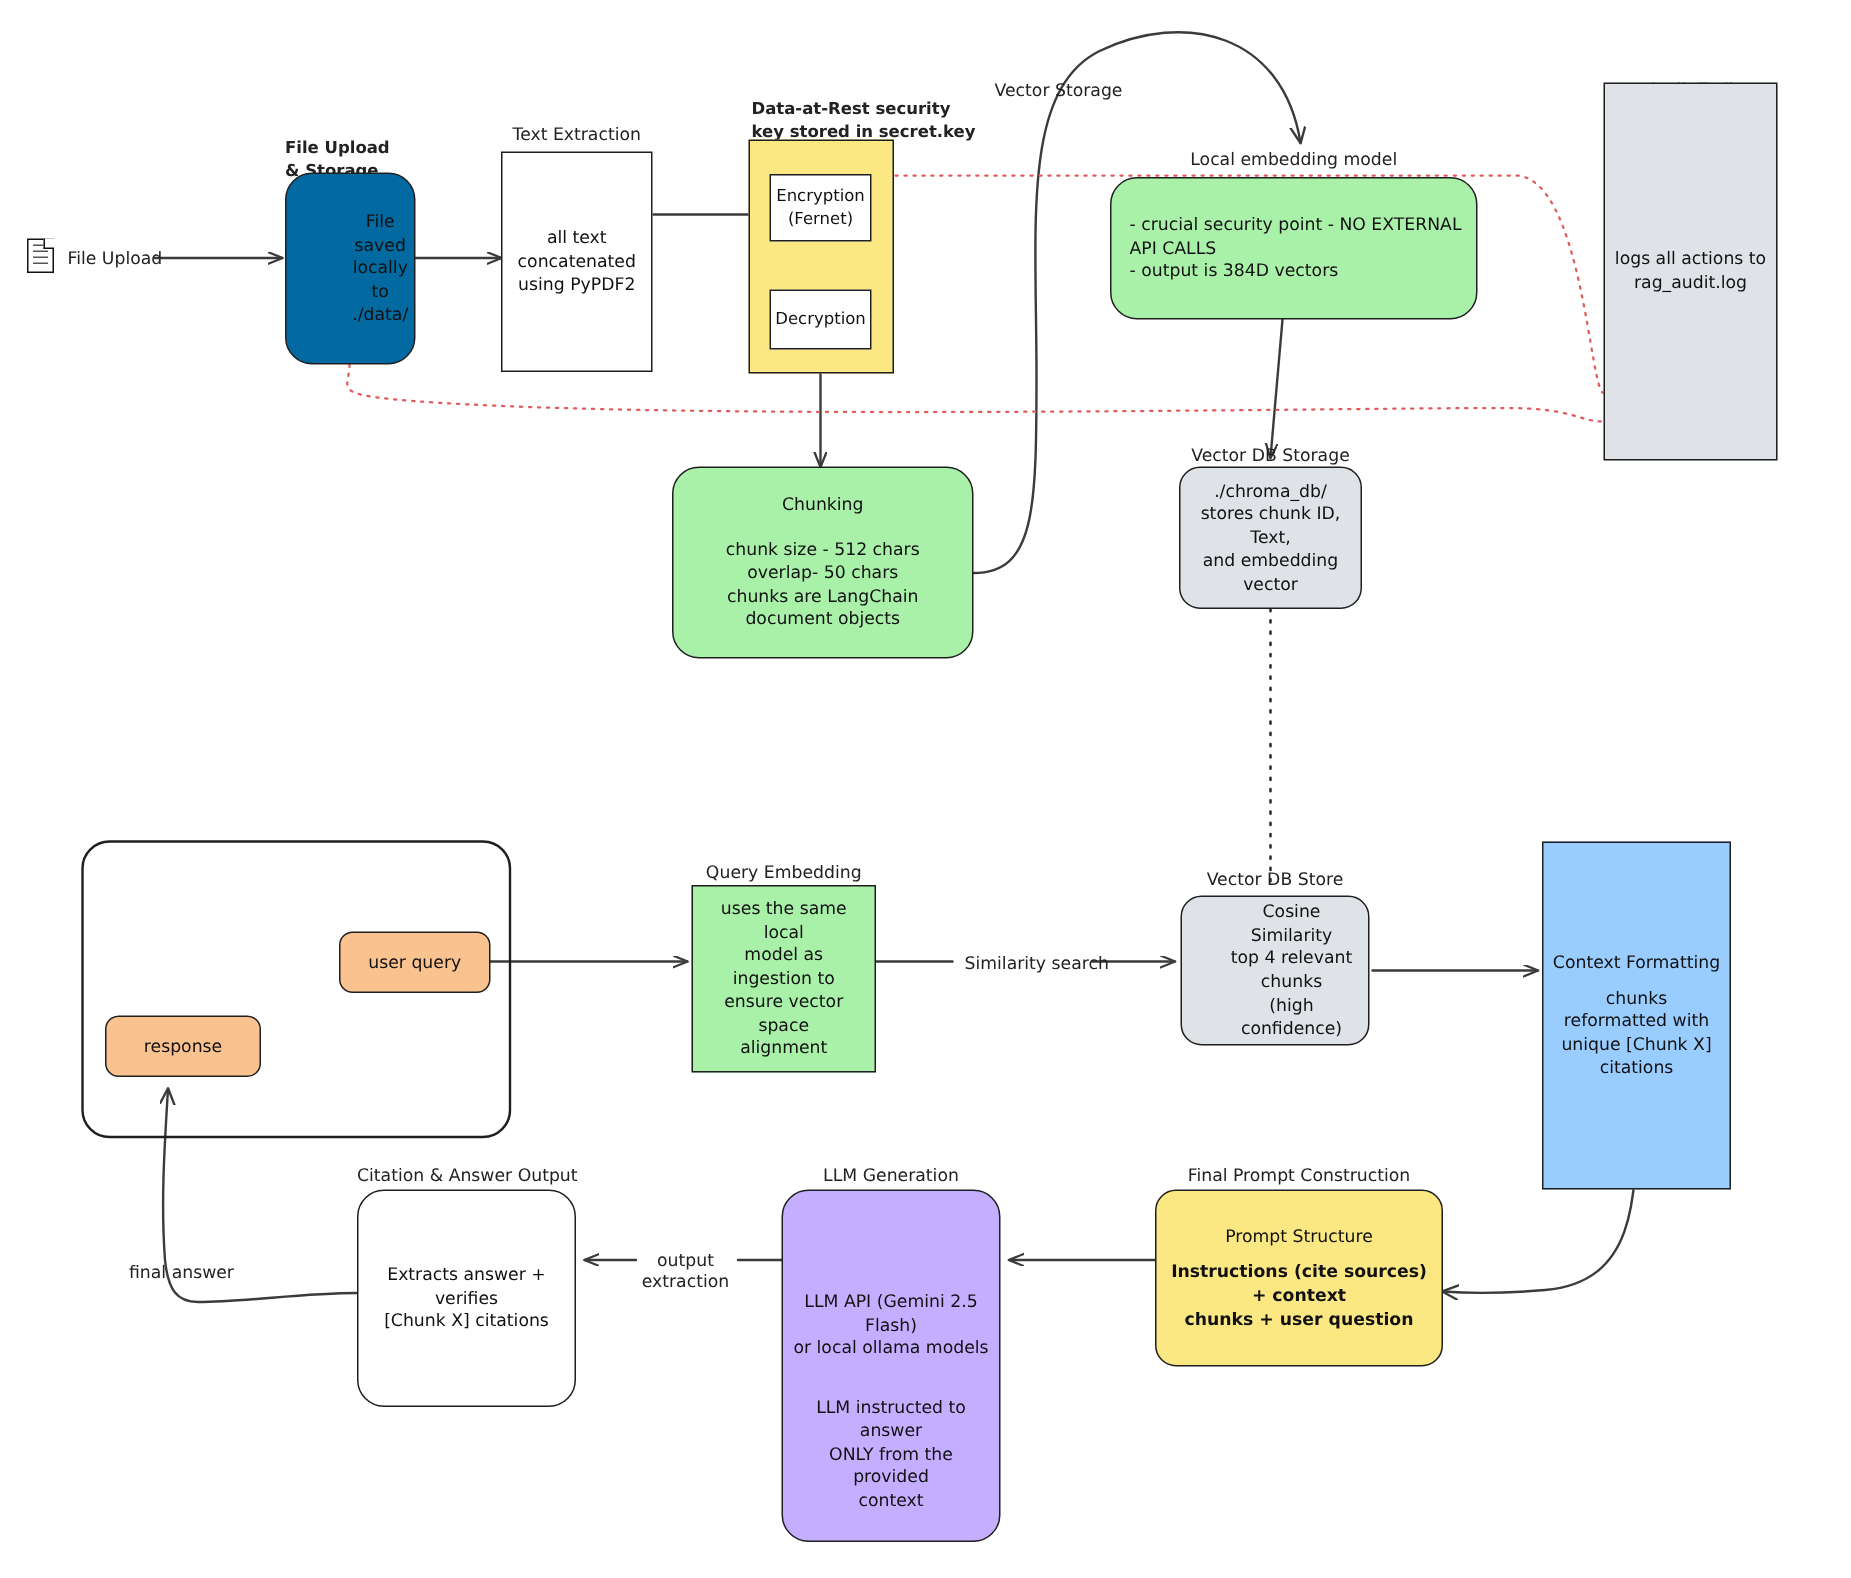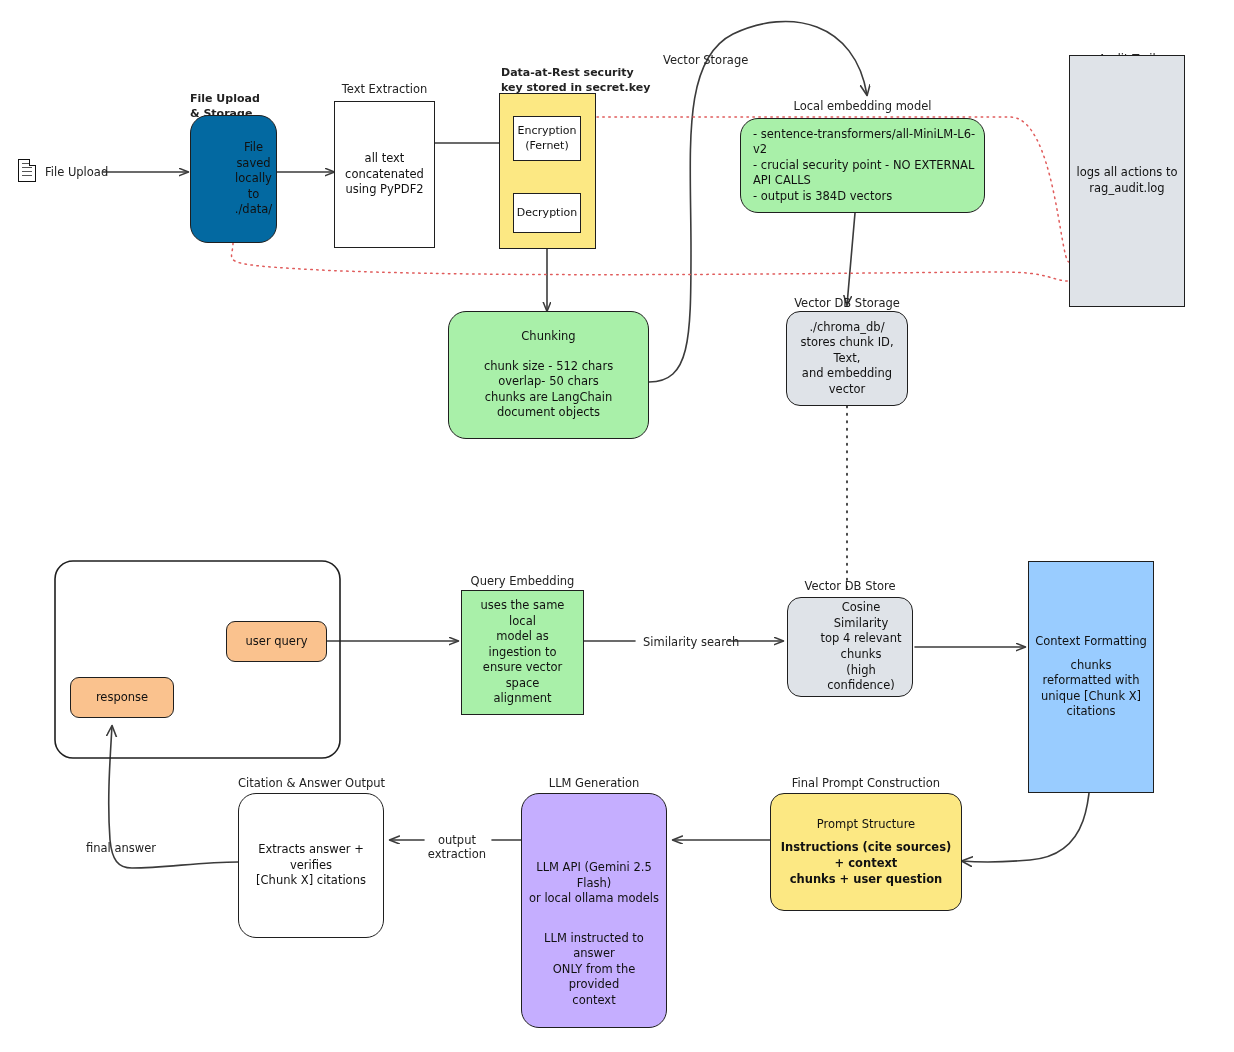--- a/index.html
+++ b/index.html
@@ -201,21 +201,20 @@
   </div>
   <div class="node sharp" style="left:513px; top:193px; width:68px; height:40px; background:#ffffff; font-size:11px;">
     <div>Decryption</div>
   </div>
 
   <div class="edge-label" style="left:663px; top:53px;">Vector Storage</div>
 
   <div class="caption" style="left:740px; top:99px; width:245px;">Local embedding model</div>
   <div class="node round-lg" style="left:740px; top:118px; width:245px; height:95px; background:#A9F0A9; align-items:flex-start; padding-left:12px;">
     <div class="lines left">
-      <div>- sentence-transformers/all-MiniLM-L6-v2</div>
       <div>- crucial security point - NO EXTERNAL API CALLS</div>
       <div>- output is 384D vectors</div>
     </div>
   </div>
 
   <div class="caption" style="left:786px; top:296px; width:122px;">Vector DB Storage</div>
   <div class="node round" style="left:786px; top:311px; width:122px; height:95px; background:#DFE3E8;">
     <div class="lines">
       <div>./chroma_db/</div>
       <div>stores chunk ID, Text,</div>

